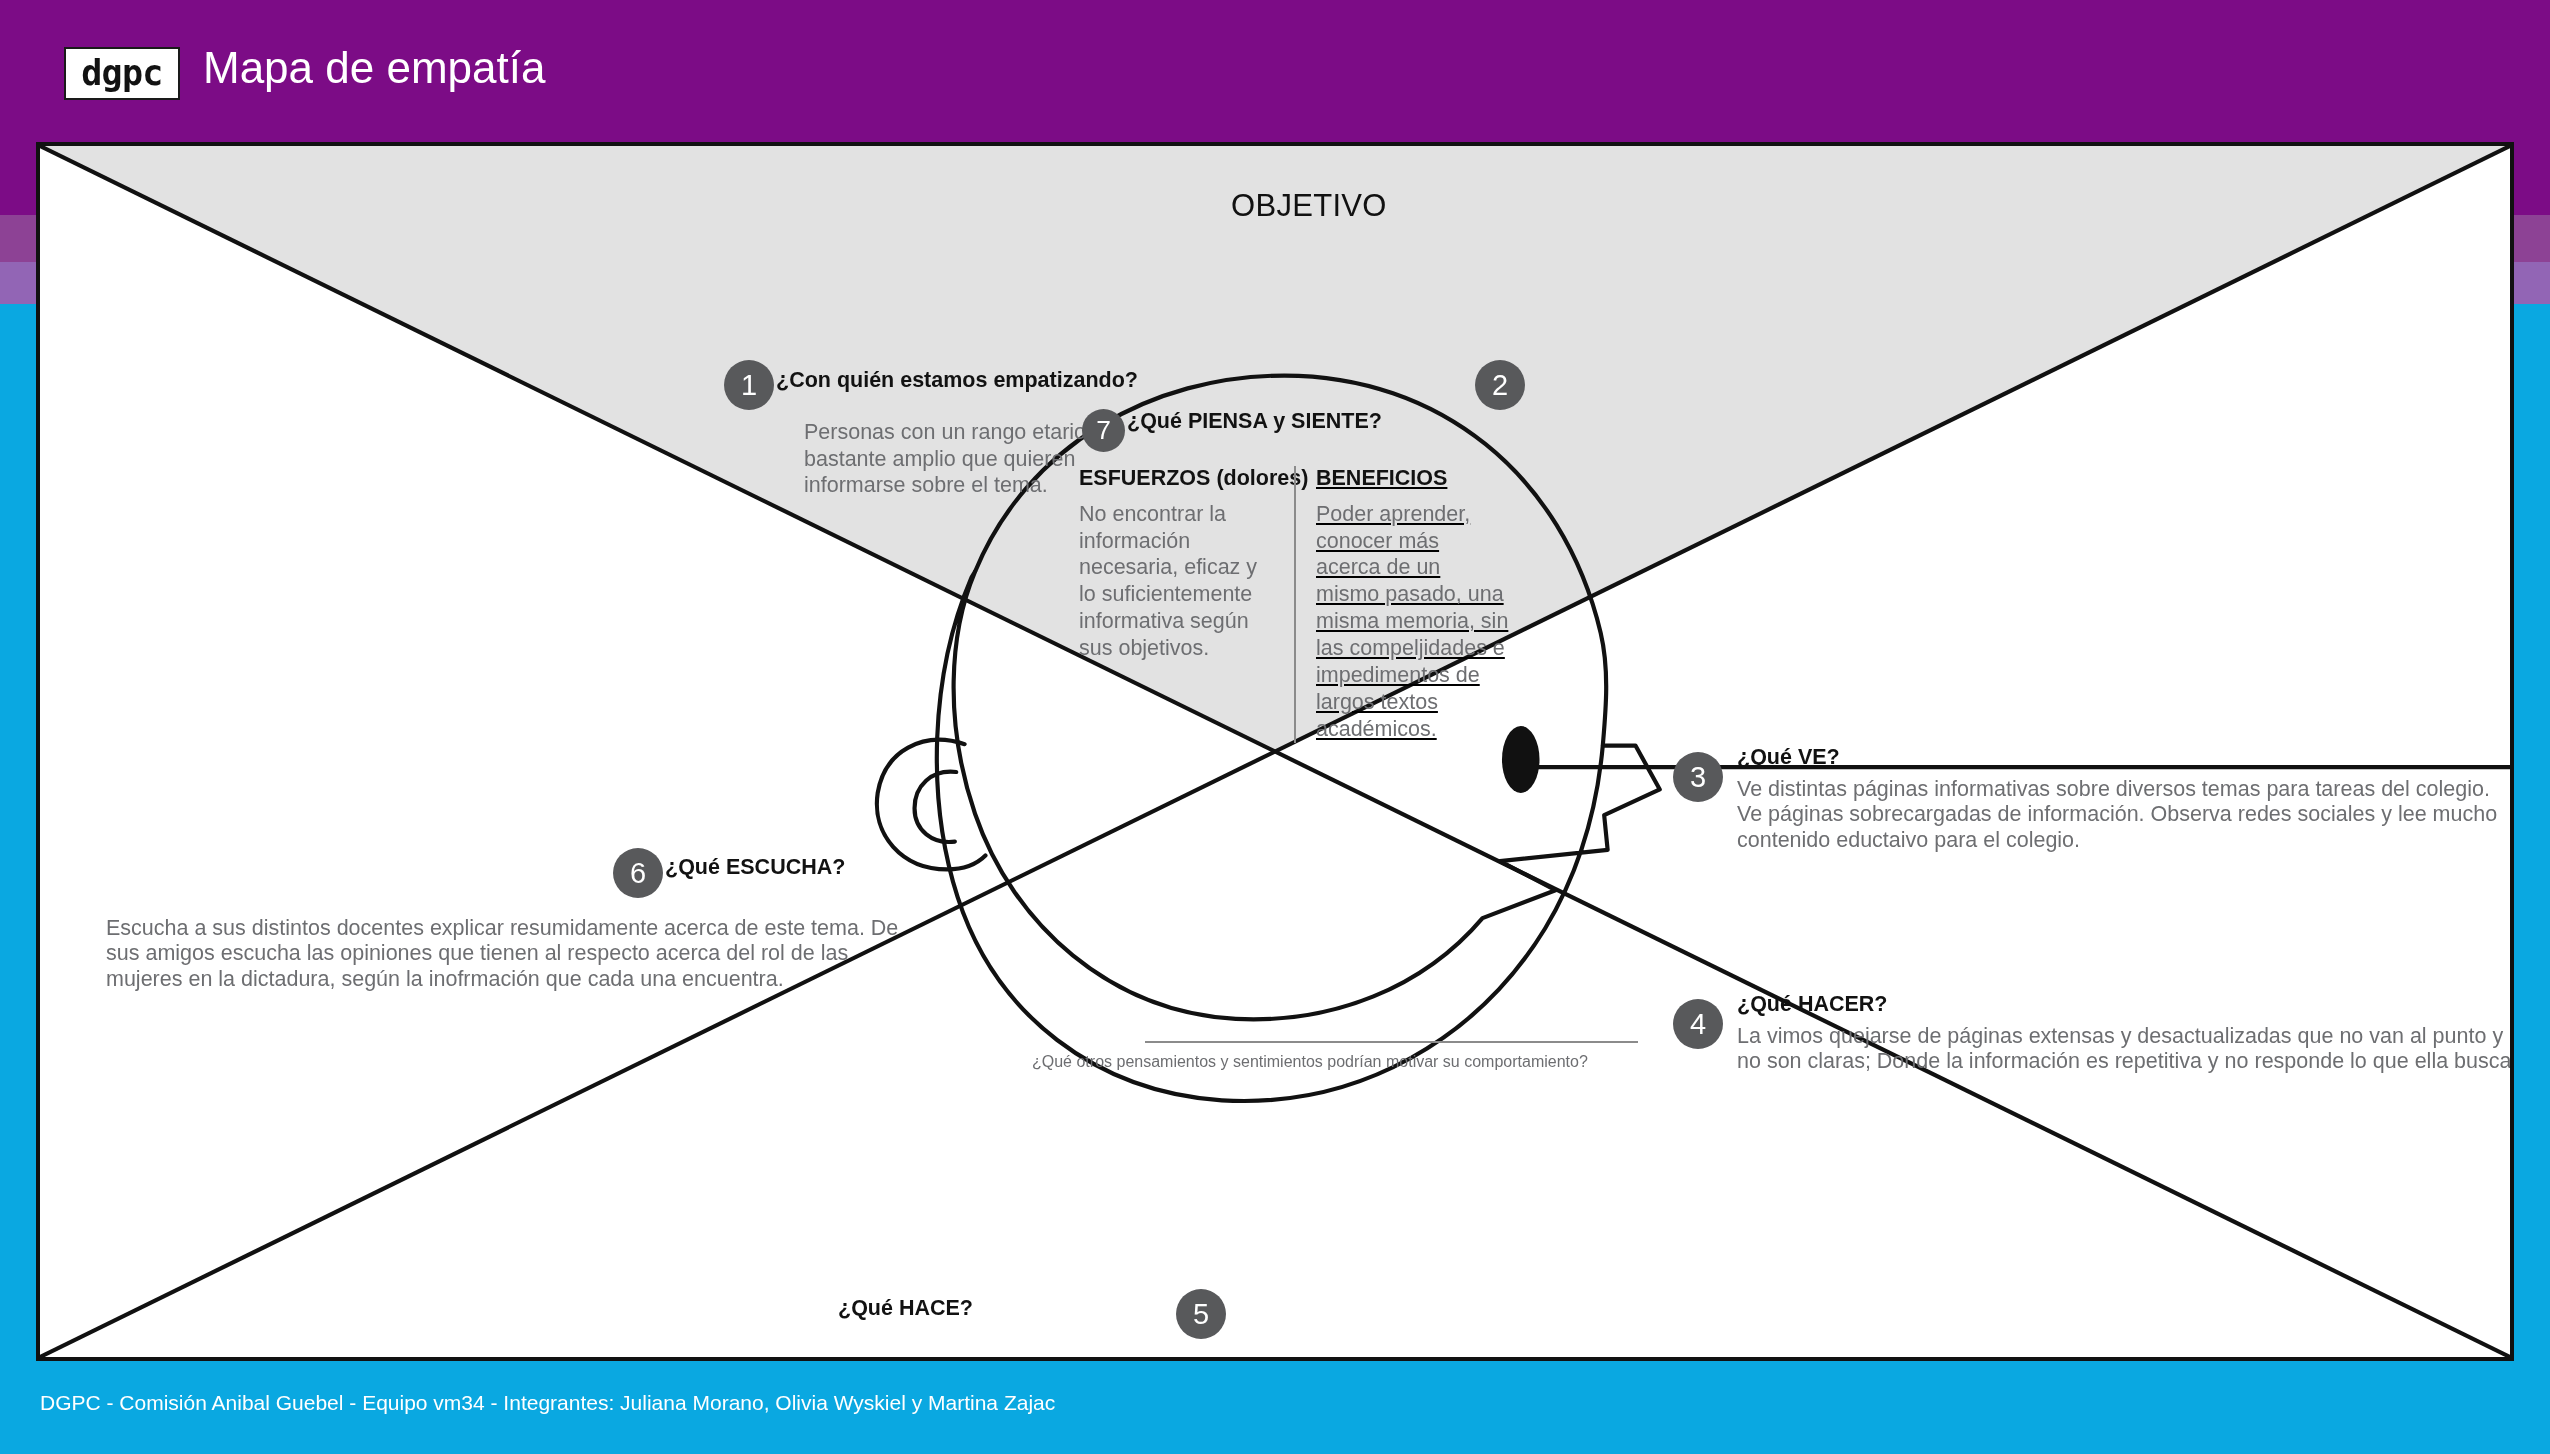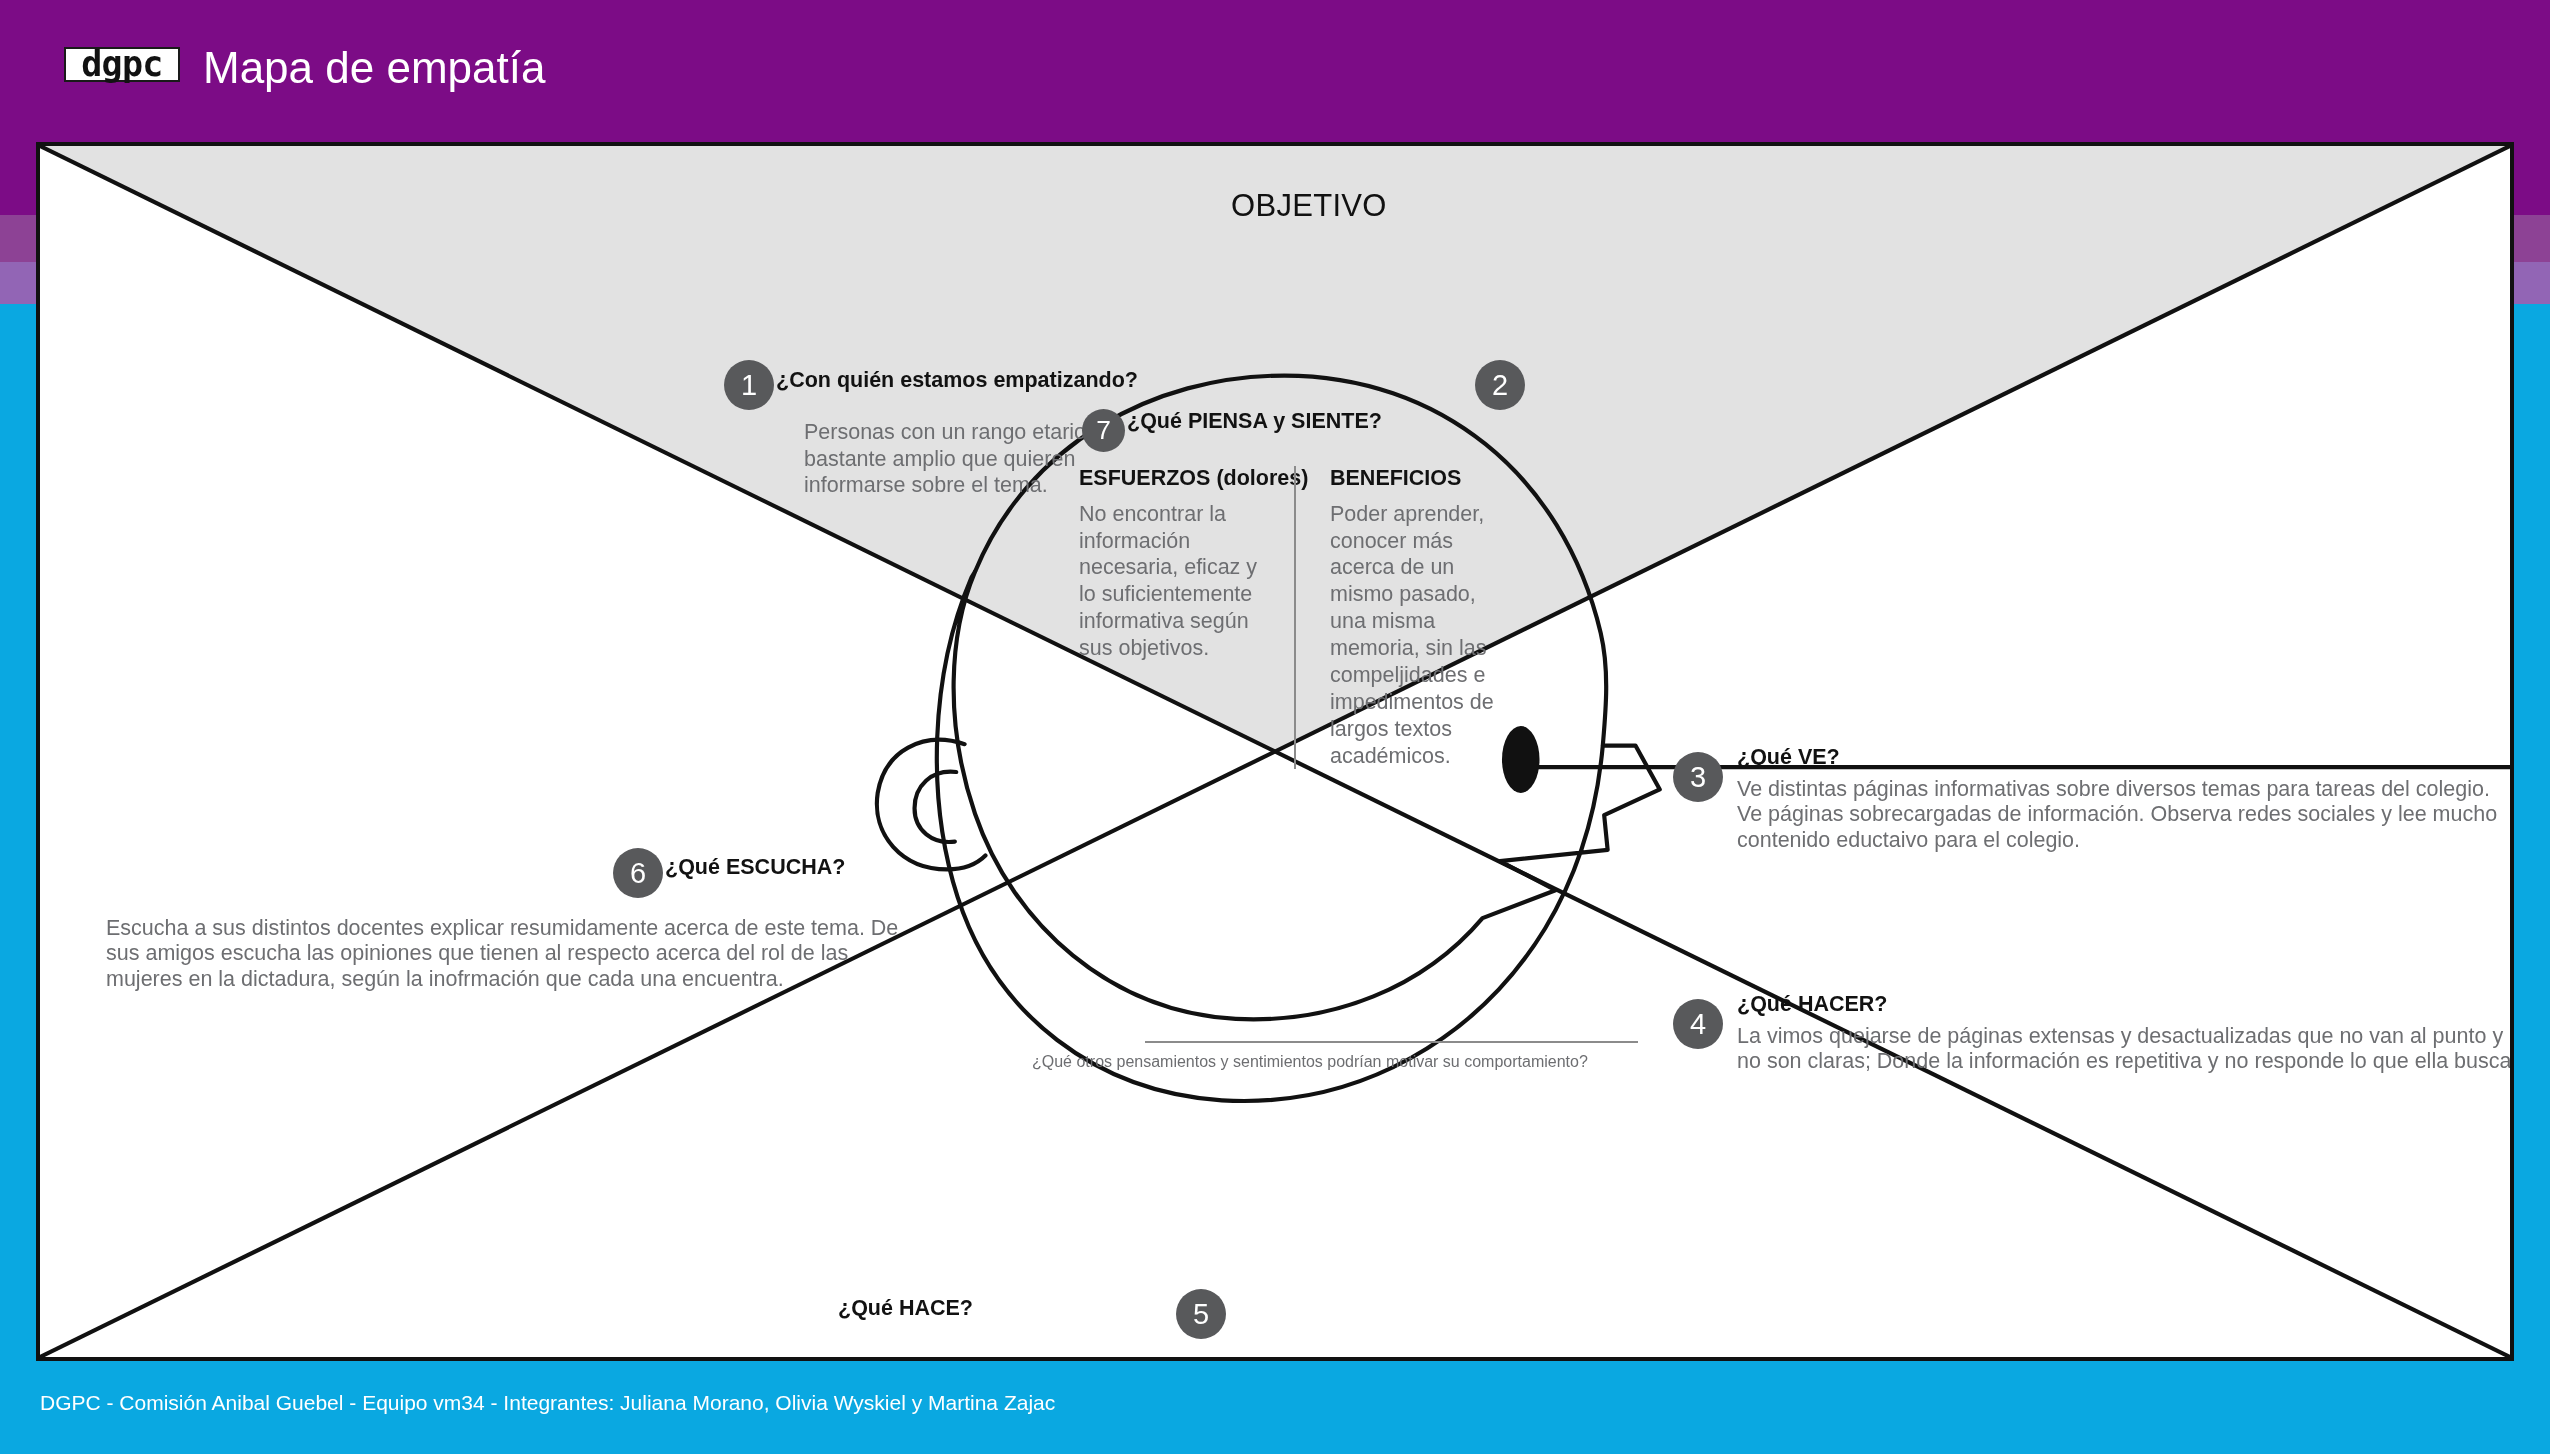--- a/index.html
+++ b/index.html
@@ -18,21 +18,21 @@
 
   
   #header {
     position: absolute; left: 0; top: 0;
     width: 2550px; height: 142px;
     background: #7c0c86;
     z-index: 5;
   }
   #logo-box {
     position: absolute; left: 64px; top: 47px;
-    width: 116px; height: 35px;
+    width: 116px; height: 53px;
     background: #ffffff;
     border: 2.1px solid #1a1a1a;
     display: flex; align-items: center; justify-content: center;
   }
   #logo-text {
     font-family: "DejaVu Sans Mono", monospace;
     font-size: 35px; font-weight: bold;
     letter-spacing: -0.7px;
     color: #121212;
     line-height: 1;
@@ -122,21 +122,21 @@
     letter-spacing: 0.3px;
     z-index: 4;
   }
 
   
   #head-content { position: absolute; left: 1004px; top: 257px; width: 528px; z-index: 4; }
   #head-q7-title { position: absolute; left: 83px; top: 5.6px; }
   #cols { position: absolute; left: 35px; top: 63px; width: 486px; display: flex; }
   .col { width: 215px; }
   .col.left-col { padding-right: 19.5px; }
-  .col.right-col { padding-left: 34px; border-left: 2.1px solid #8b8b8b; }
+  .col.right-col { padding-left: 20px; border-left: 2.1px solid #8b8b8b; text-decoration: underline; }
   .col-head {
     font-size: 21.5px; font-weight: bold; color: #121212;
     margin-bottom: 9.7px; white-space: nowrap;
   }
   .col-body { font-size: 21.5px; color: #6d6e71; line-height: 1.25; }
   #head-hr {
     position: absolute; left: 1105px; top: 895px;
     width: 493px; height: 2.1px; background: #8b8b8b; z-index: 4;
   }
   #head-note {

